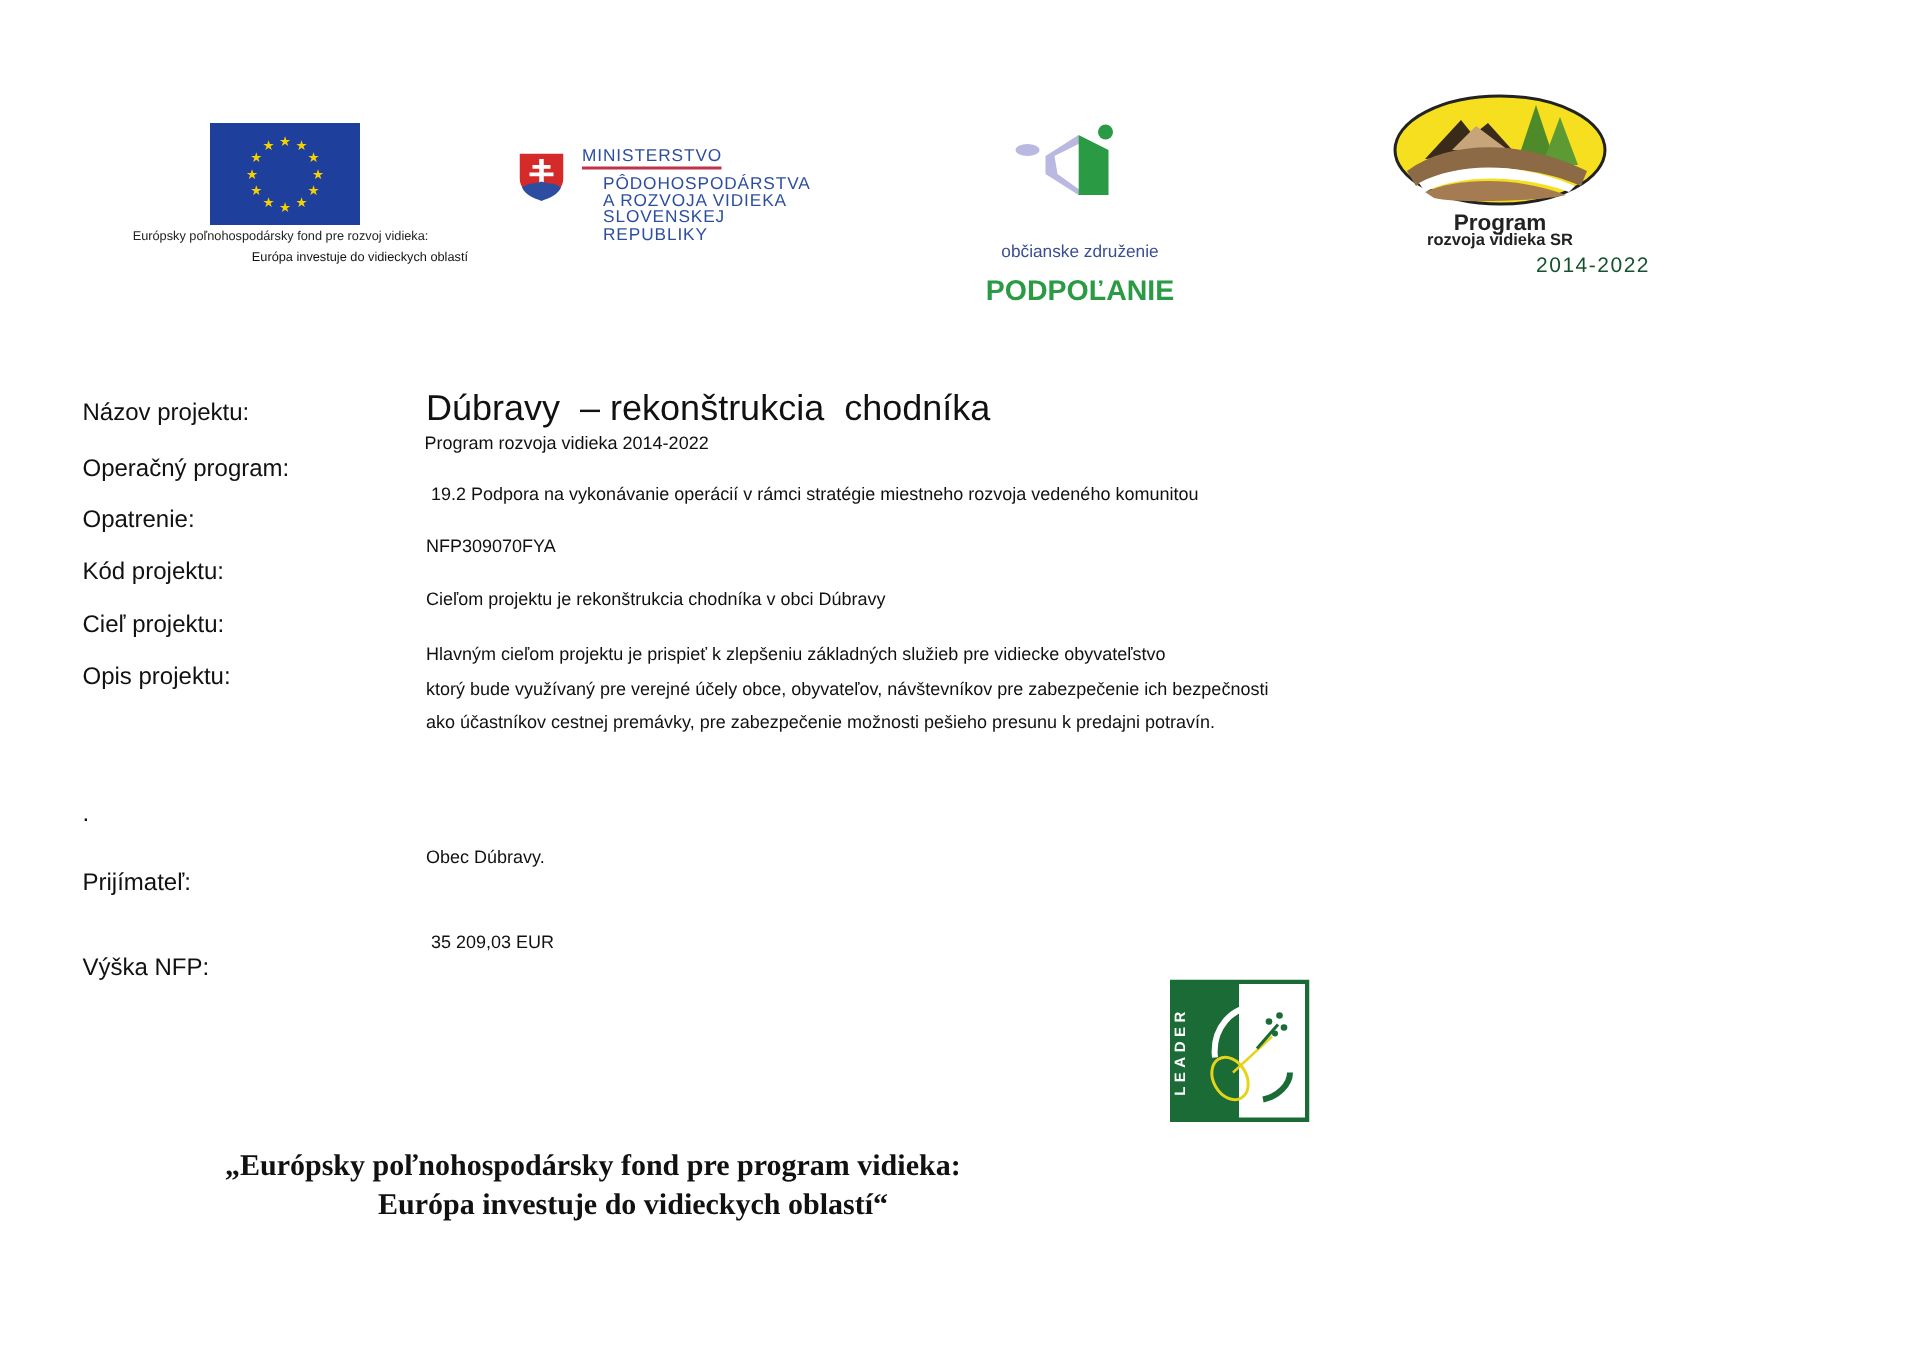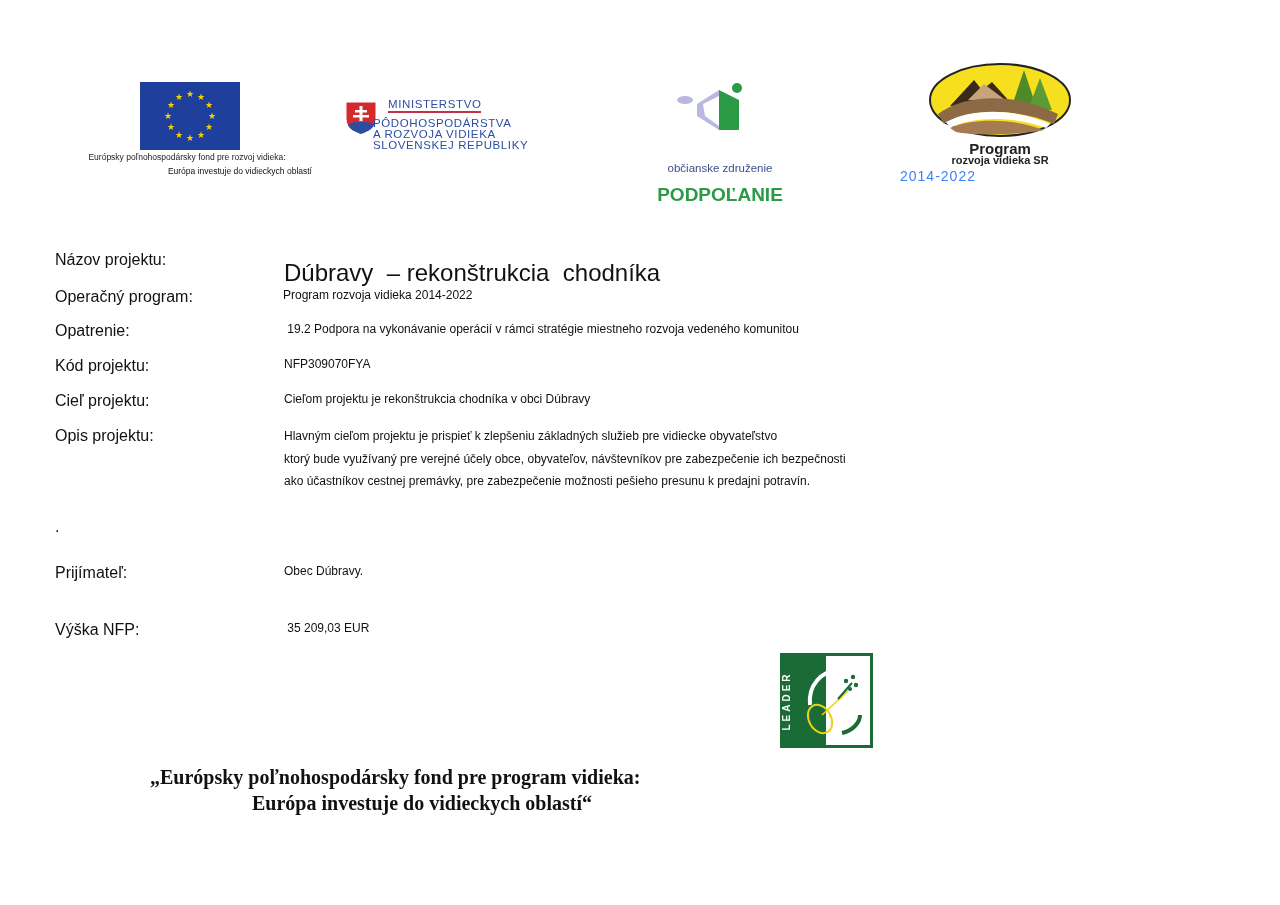--- a/index.html
+++ b/index.html
@@ -10,35 +10,35 @@
   
   #eu-logo { left: 62px; top: 80px; width: 250px; height: 105px; text-align: center; }
   #eu-flag { position: absolute; left: 78px; top: 2px; width: 100px; height: 68px; background: #1f3f9c; }
   #eu-flag svg { width: 100%; height: 100%; }
   .eu-cap1 { position: absolute; left: 0; top: 72px; width: 250px; font-size: 8.5px; color: #222; text-align: center; }
   .eu-cap2 { position: absolute; left: 0; top: 86px; width: 250px; font-size: 8.5px; font-weight: normal; color: #111; text-align: right; }
 
   #ministry-logo { left: 343px; top: 98px; width: 210px; height: 60px; }
   #ministry-shield { position: absolute; left: 2px; top: 3px; width: 32px; height: 34px; }
   .min-l1 { position: absolute; left: 45px; top: 0px; font-size: 11.5px; color: #2d4ea0; letter-spacing: 0.6px; padding-bottom: 1px; border-bottom: 2px solid #c0324a; }
-  .min-l { position: absolute; left: 30px; font-size: 11.5px; color: #2d4ea0; letter-spacing: 0.6px; }
+  .min-l { position: absolute; left: 59px; font-size: 11.5px; color: #2d4ea0; letter-spacing: 0.6px; }
 
   #podpolanie-logo { left: 645px; top: 82px; width: 150px; height: 98px; }
   #podpolanie-logo svg { position: absolute; left: 30px; top: 0; width: 80px; height: 54px; }
   .pp-name { position: absolute; left: 0; top: 58px; width: 150px; text-align: center; font-size: 19px; font-weight: bold; color: #2a9a45; margin-top: 44px; }
   .pp-sub { position: absolute; left: 0; top: 80px; width: 150px; text-align: center; font-size: 11.5px; color: #3a4f8f; }
 
   #prv-logo { left: 900px; top: 62px; width: 200px; height: 122px; }
   #prv-logo svg { position: absolute; left: 28px; top: 0; width: 144px; height: 78px; }
   .prv-l1 { position: absolute; left: 0; top: 78px; width: 200px; text-align: center; font-size: 15px; font-weight: bold; color: #222; }
   .prv-l2 { position: absolute; left: 0; top: 92px; width: 200px; text-align: center; font-size: 11px; font-weight: bold; color: #222; }
-  .prv-l3 { position: absolute; left: 0; top: 106px; width: 200px; text-align: left; font-size: 14px; color: #3b82f6; letter-spacing: 1px; }
+  .prv-l3 { position: absolute; left: 0; top: 106px; width: 200px; text-align: right; font-size: 14px; color: #14532d; letter-spacing: 1px; }
 
   
-  .label { position: absolute; left: 55px; font-size: 16px; color: #111; }
+  .label { position: absolute; left: 55px; font-size: 16px; color: #111; margin-top: 16px; }
   .value { position: absolute; left: 284px; font-size: 12px; color: #111; }
   .title-value { font-size: 24px; font-weight: normal; margin-top: 16px; }
   .desc { line-height: 22.5px; }
 
   
   #leader-logo { left: 780px; top: 653px; width: 93px; height: 95px; }
 
   
   .slogan { position: absolute; font-family: "Liberation Serif", serif; font-weight: bold; font-size: 20px; color: #111; }
 </style>

